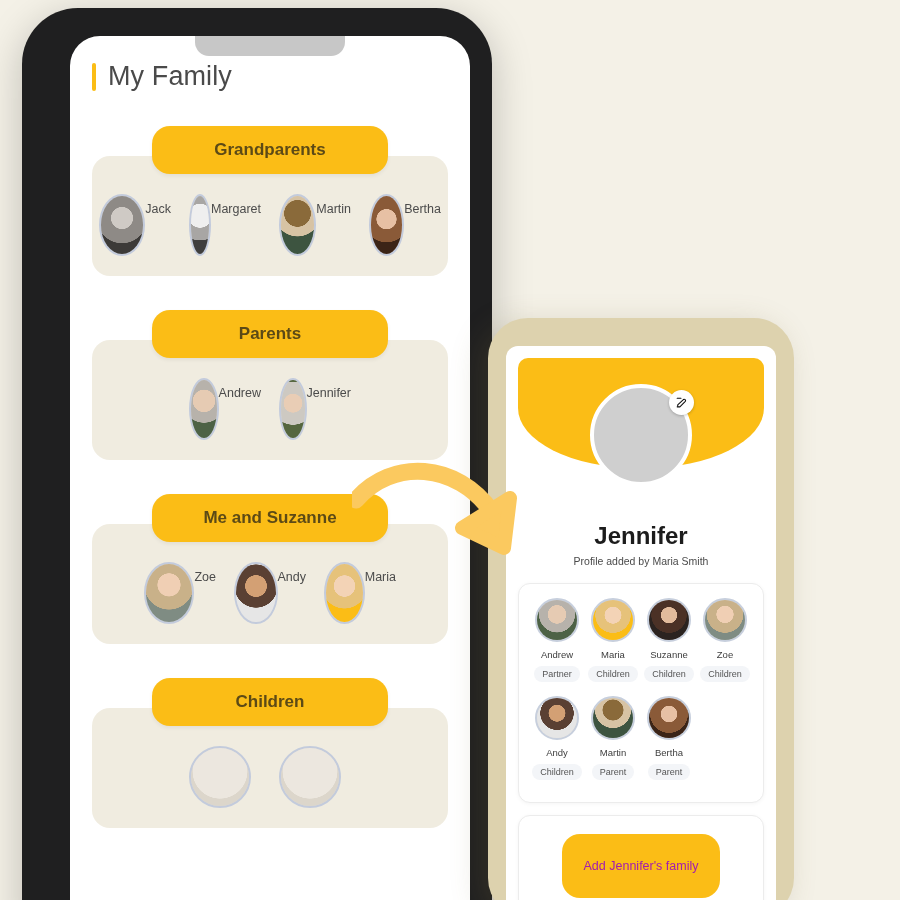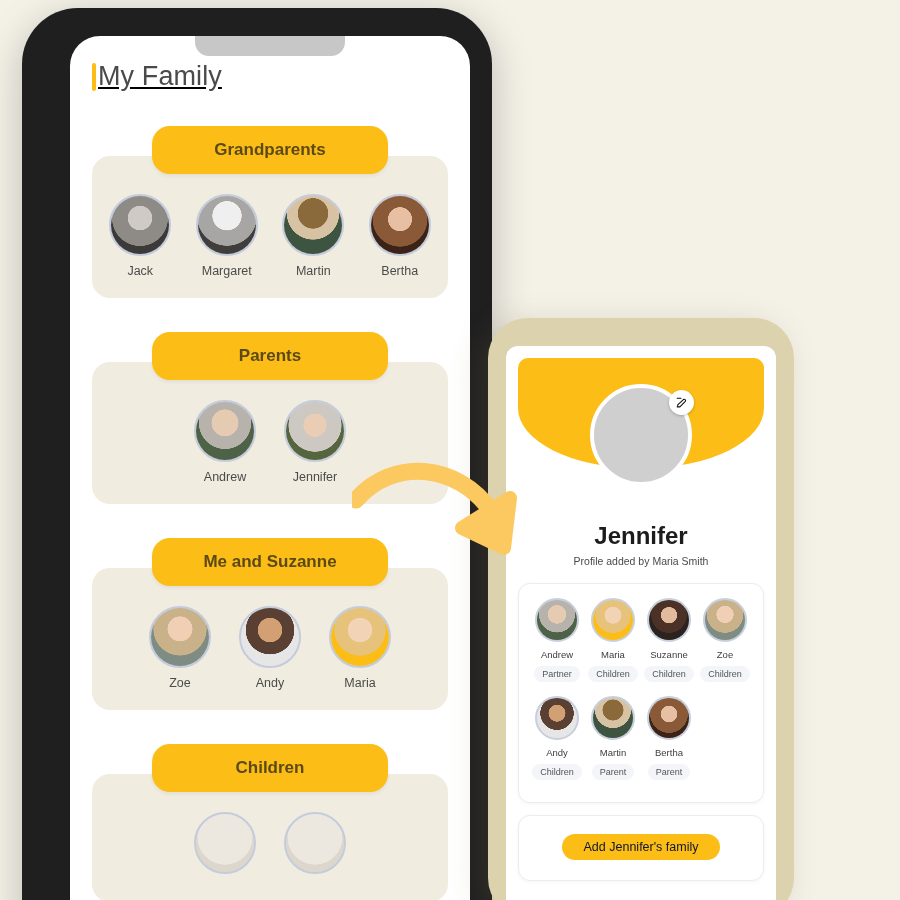--- a/index.html
+++ b/index.html
@@ -57,23 +57,22 @@
   .p1-scroll {
     position: absolute;
     inset: 0;
     padding: 26px 22px 0 22px;
     box-sizing: border-box;
   }
 
   .page-title-row {
     display: flex;
     align-items: center;
-    gap: 2px;
+    gap: 12px;
     margin-bottom: 15px;
-    text-decoration: underline;
   }
   .title-accent {
     width: 4px;
     height: 28px;
     background: #fbbd16;
     border-radius: 2px;
     flex: none;
   }
   .page-title {
     font-size: 27px;
@@ -116,22 +115,22 @@
     box-shadow: 0 2px 4px rgba(0,0,0,0.06);
   }
   .avatars-row {
     display: flex;
     justify-content: center;
     gap: 18px;
   }
   .avatar-cell {
     width: 72px;
     display: flex;
-    flex-direction: column;
-    align-items: center;
+    flex-direction: row;
+    align-items: flex-start;
   }
   .avatar {
     width: 62px;
     height: 62px;
     border-radius: 50%;
     border: 2.5px solid #c3cbdc;
     background: #d8d8d8;
     overflow: hidden;
     position: relative;
     box-sizing: border-box;
@@ -299,25 +298,25 @@
     background: #ffffff;
     border: 1px solid #ececec;
     border-radius: 12px;
     padding: 18px 10px 20px 10px;
     box-shadow: 0 1px 4px rgba(0,0,0,0.045);
     display: flex;
     justify-content: center;
   }
   .add-btn {
     background: #fbbd16;
-    color: #0f172a;
+    color: #a21caf;
     font-size: 12.5px;
     border: none;
     border-radius: 18px;
-    padding: 6px 22px;
+    padding: 25px 22px;
     cursor: pointer;
     font-family: "Liberation Sans", sans-serif;
   }
 </style>
 </head>
 <body>
 
 <div class="stage">
 
   <div class="phone1">

